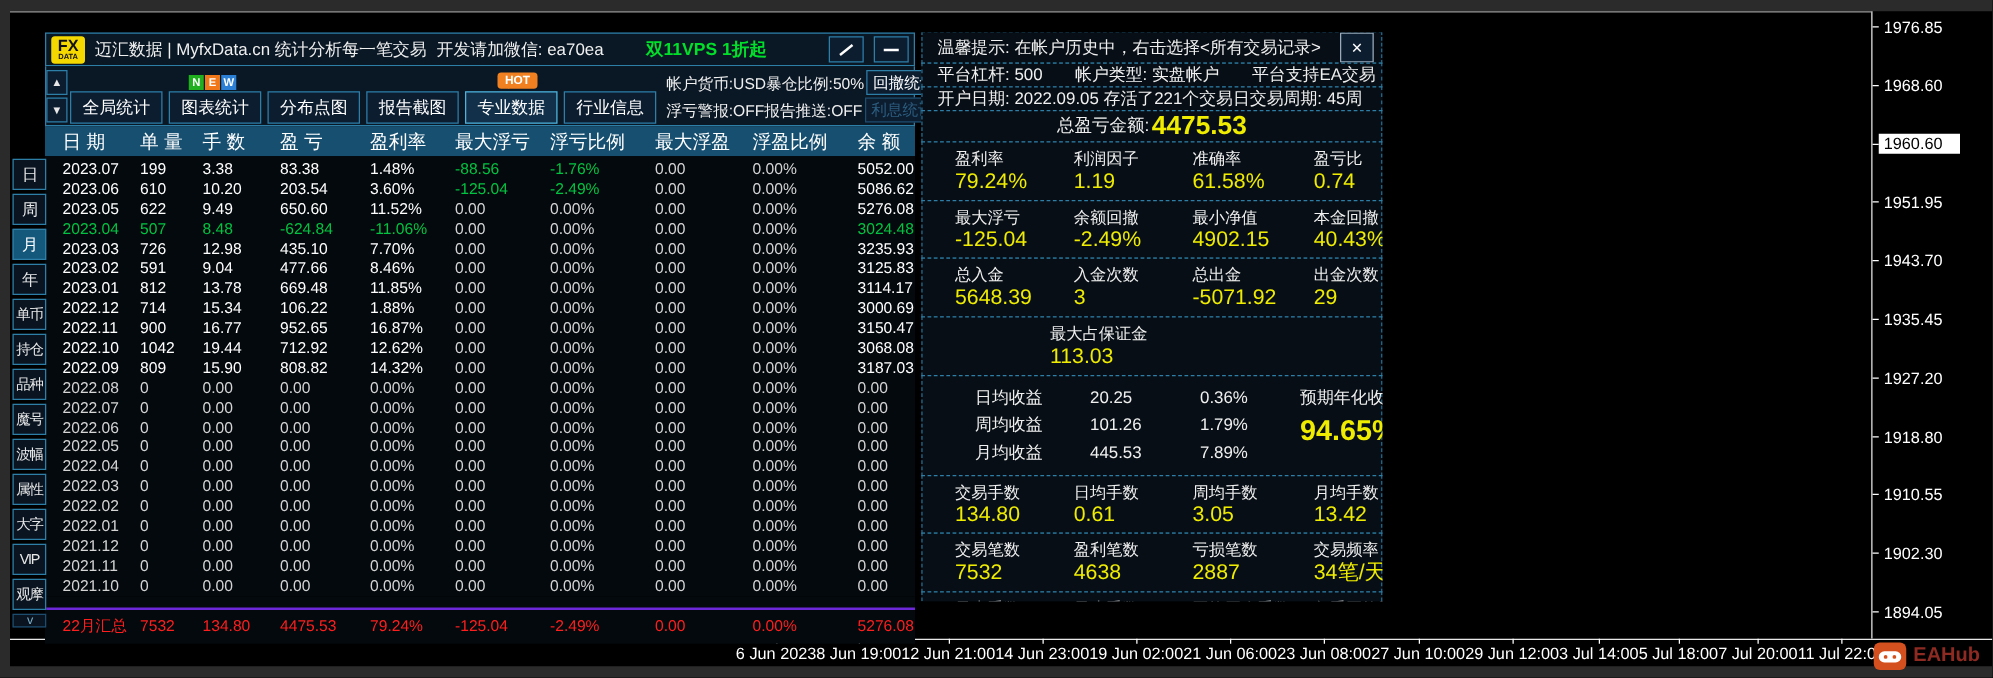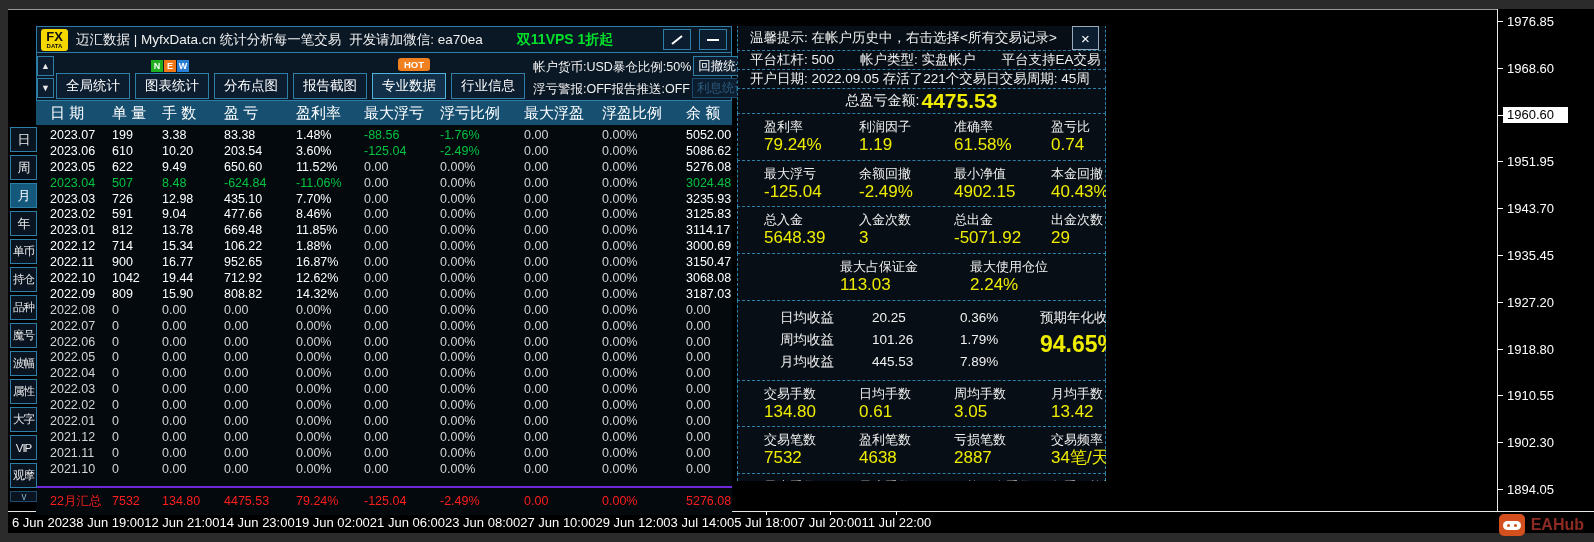--- a/index.html
+++ b/index.html
@@ -7,21 +7,21 @@
           font-family:"Liberation Sans",sans-serif;-webkit-font-smoothing:antialiased;}
   
   .chart-area{position:absolute;left:8px;top:9px;right:97px;bottom:31px;background:#000;border-top:1px solid #9a9a9a;}
   .price-axis{position:absolute;right:0;top:9px;width:97px;bottom:31px;background:#000;border-left:1px solid #e8e8e8;
               display:flex;flex-direction:column;justify-content:space-between;padding:5px 0 14px;box-sizing:border-box;}
   .price-row{display:flex;align-items:center;color:#fff;font-size:13px;height:15px;}
   .price-row .tick{width:5px;height:1px;background:#fff;margin-right:4px;flex:0 0 auto;}
   .price-row.hl{background:transparent;}
   .price-row.hl .lbl{background:#fff;color:#000;padding:0 14px 1px 4px;margin-left:-4px;text-align:right;}
   .time-axis{position:absolute;left:8px;right:0;bottom:9px;height:22px;background:#000;border-top:1px solid #e8e8e8;
-             display:flex;justify-content:flex-start;align-items:flex-start;padding:3px 86px 0 4px;box-sizing:border-box;margin-top:19px;}
+             display:flex;justify-content:flex-end;align-items:flex-start;padding:3px 86px 0 4px;box-sizing:border-box;margin-top:19px;}
   .time-axis span{position:relative;color:#fff;font-size:13px;white-space:nowrap;}
   .time-axis span::before{content:"";position:absolute;left:50%;top:-4px;width:1px;height:4px;background:#fff;}
   
   .eahub{position:absolute;right:10px;bottom:6px;display:flex;align-items:center;gap:6px;z-index:9;}
   .eahub-icon{width:26px;height:22px;background:#d4501e;border-radius:5px;position:relative;}
   .eahub-icon::before{content:"";position:absolute;left:4px;top:7px;width:18px;height:9px;background:#fff;border-radius:5px;}
   .eahub-icon::after{content:"";position:absolute;left:8px;top:10px;width:3px;height:3px;border-radius:50%;background:#d4501e;
                      box-shadow:7px 0 0 #d4501e;}
   .eahub-text{color:#8d2b22;font-size:16px;font-weight:bold;}
   
@@ -609,24 +609,20 @@
           <div>
             <div class="stat-label">出金次数</div>
             <div class="stat-value">29</div>
           </div>
         </div>
         <div class="sec sec-stats two">
           <div>
             <div class="stat-label">最大占保证金</div>
             <div class="stat-value">113.03</div>
           </div>
-          <div>
-            <div class="stat-label">最大使用仓位</div>
-            <div class="stat-value">2.24%</div>
-          </div>
         </div>
         <div class="sec sec-income">
           <div class="inc-table">
             <div class="inc-row">
               <span>日均收益</span>
               <span>20.25</span>
               <span>0.36%</span>
             </div>
             <div class="inc-row">
               <span>周均收益</span>

